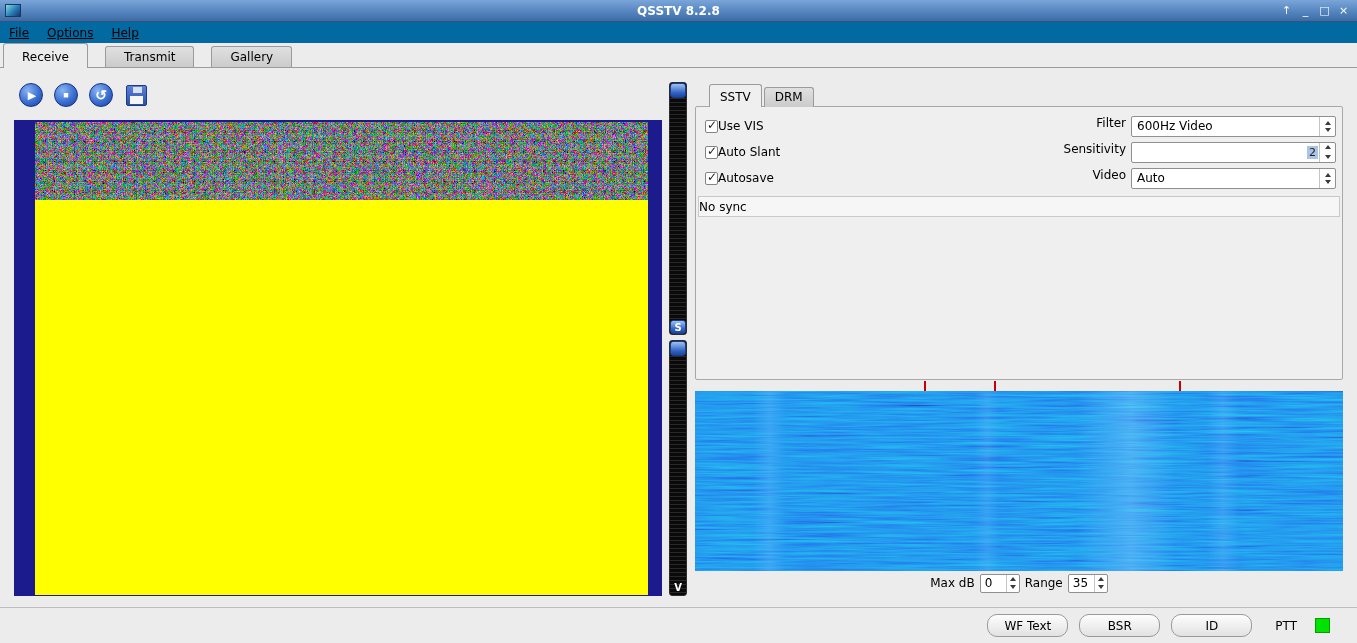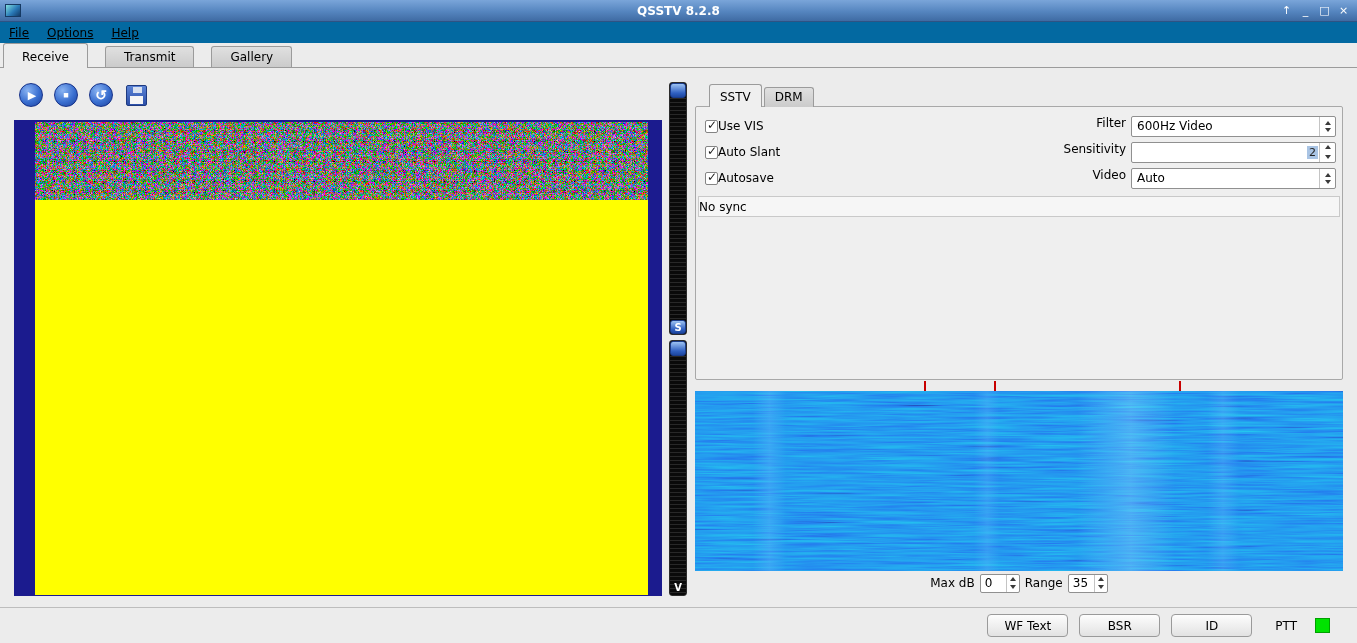--- a/index.html
+++ b/index.html
@@ -134,21 +134,21 @@
     border-radius:2px; display:flex; align-items:stretch; }
   .small-spin .val { flex:1; padding-left:4px; line-height:17px; }
   .small-spin .spin-btns { width:13px; }
 
   
   .statusbar { position:absolute; left:0; top:607px; width:1357px; height:36px;
     background:#ececec; border-top:1px solid #bdbdbd;
     display:flex; align-items:center; justify-content:flex-end;
     padding-right:27px; gap:11px; }
   .sb-btn { width:81px; height:23px; background:linear-gradient(#fdfdfd,#e2e2e2);
-    border:1px solid #9a9a9a; border-radius:4px; font-size:12px;
+    border:1px solid #9a9a9a; border-radius:10px; font-size:12px;
     font-family:"DejaVu Sans","Liberation Sans",sans-serif; }
   .ptt-label { margin-left:12px; }
   .ptt-led { width:15px; height:15px; background:#00e300; border:1px solid #00a000; margin-left:7px; }
 </style>
 </head>
 <body>
 
 <div class="titlebar">
   <span class="app-icon"></span>
   <span class="title">QSSTV 8.2.8</span>

